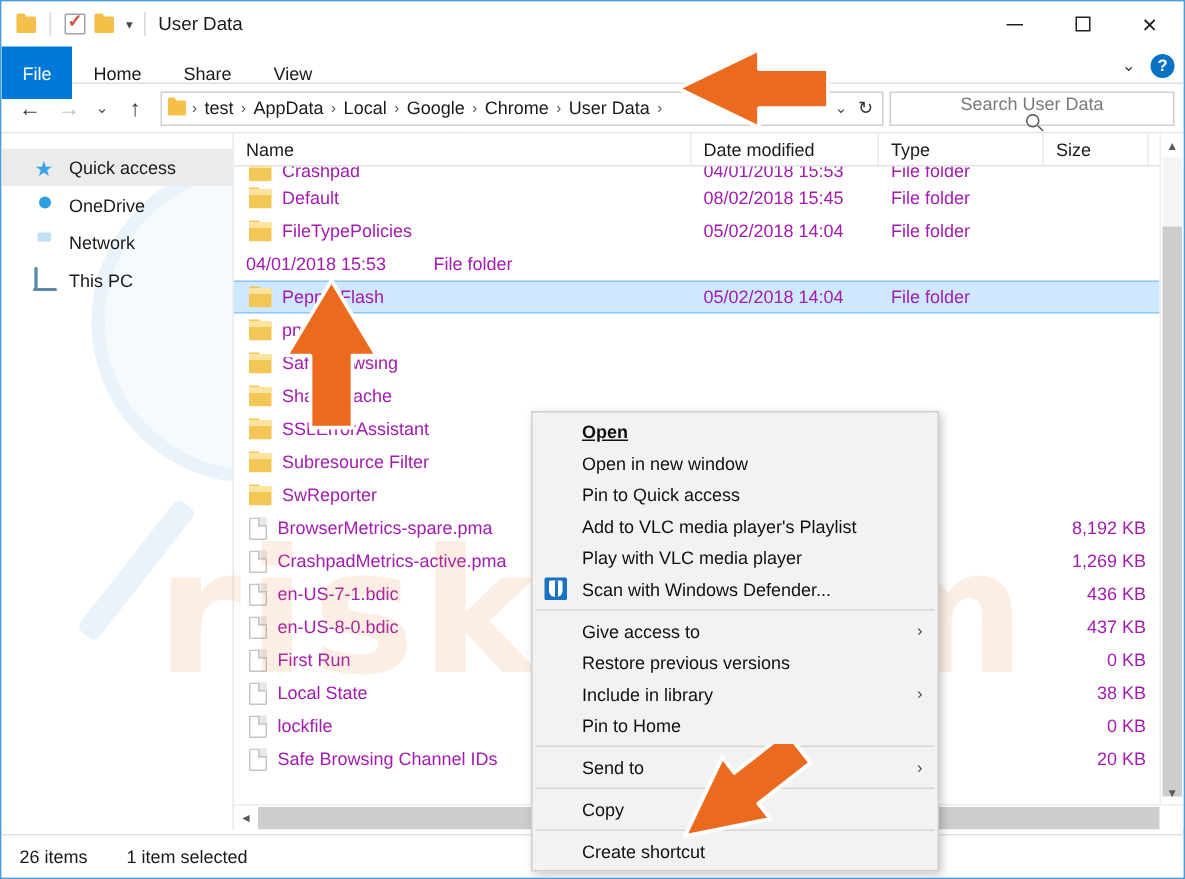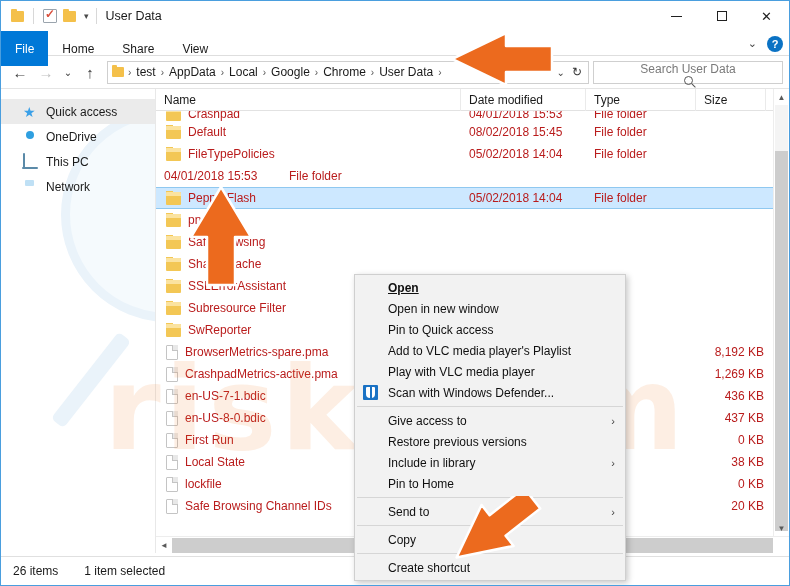--- a/index.html
+++ b/index.html
@@ -227,21 +227,21 @@
     position: absolute; left: 145px; top: -5px;
     font-size: 9px; color: #8a8a8a;
   }
 
   #rows {
     position: absolute; top: 22px; left: 0; right: 0; bottom: 17px;
     overflow: hidden;
   }
   .row {
     height: 22px; display: flex; align-items: center;
-    font-size: 12px; color: #b91c1c; position: relative;
+    font-size: 12px; color: #a21caf; position: relative;
   }
   .row.selected {
     background: #cde8ff;
     border-top: 1px solid #8fc8f0;
     border-bottom: 1px solid #8fc8f0;
   }
   .row.clipped { height: 10px; overflow: hidden; align-items: flex-end; }
   .cell-name {
     width: 305px; display: flex; align-items: center; gap: 7px;
     padding-left: 10px; overflow: hidden; white-space: nowrap;
@@ -438,26 +438,26 @@
 
       <div class="nav-item sel">
         <span class="ni-icon star-ico">★</span>
         <span>Quick access</span>
       </div>
       <div class="nav-item">
         <span class="ni-icon"><span class="cloud-ico"></span></span>
         <span>OneDrive</span>
       </div>
       <div class="nav-item">
+        <span class="ni-icon"><span class="net-ico"></span></span>
+        <span>Network</span>
+      </div>
+      <div class="nav-item">
         <span class="ni-icon"><span class="pc-ico"></span></span>
         <span>This PC</span>
-      </div>
-      <div class="nav-item">
-        <span class="ni-icon"><span class="net-ico"></span></span>
-        <span>Network</span>
       </div>
     </div>
 
     <div id="filepane">
       <div id="colheader">
         <div class="col col-name">Name</div>
         <div class="col col-date">Date modified</div>
         <div class="col col-type">Type</div>
         <div class="col col-size">Size</div>
         <div id="sortmark">^</div>

